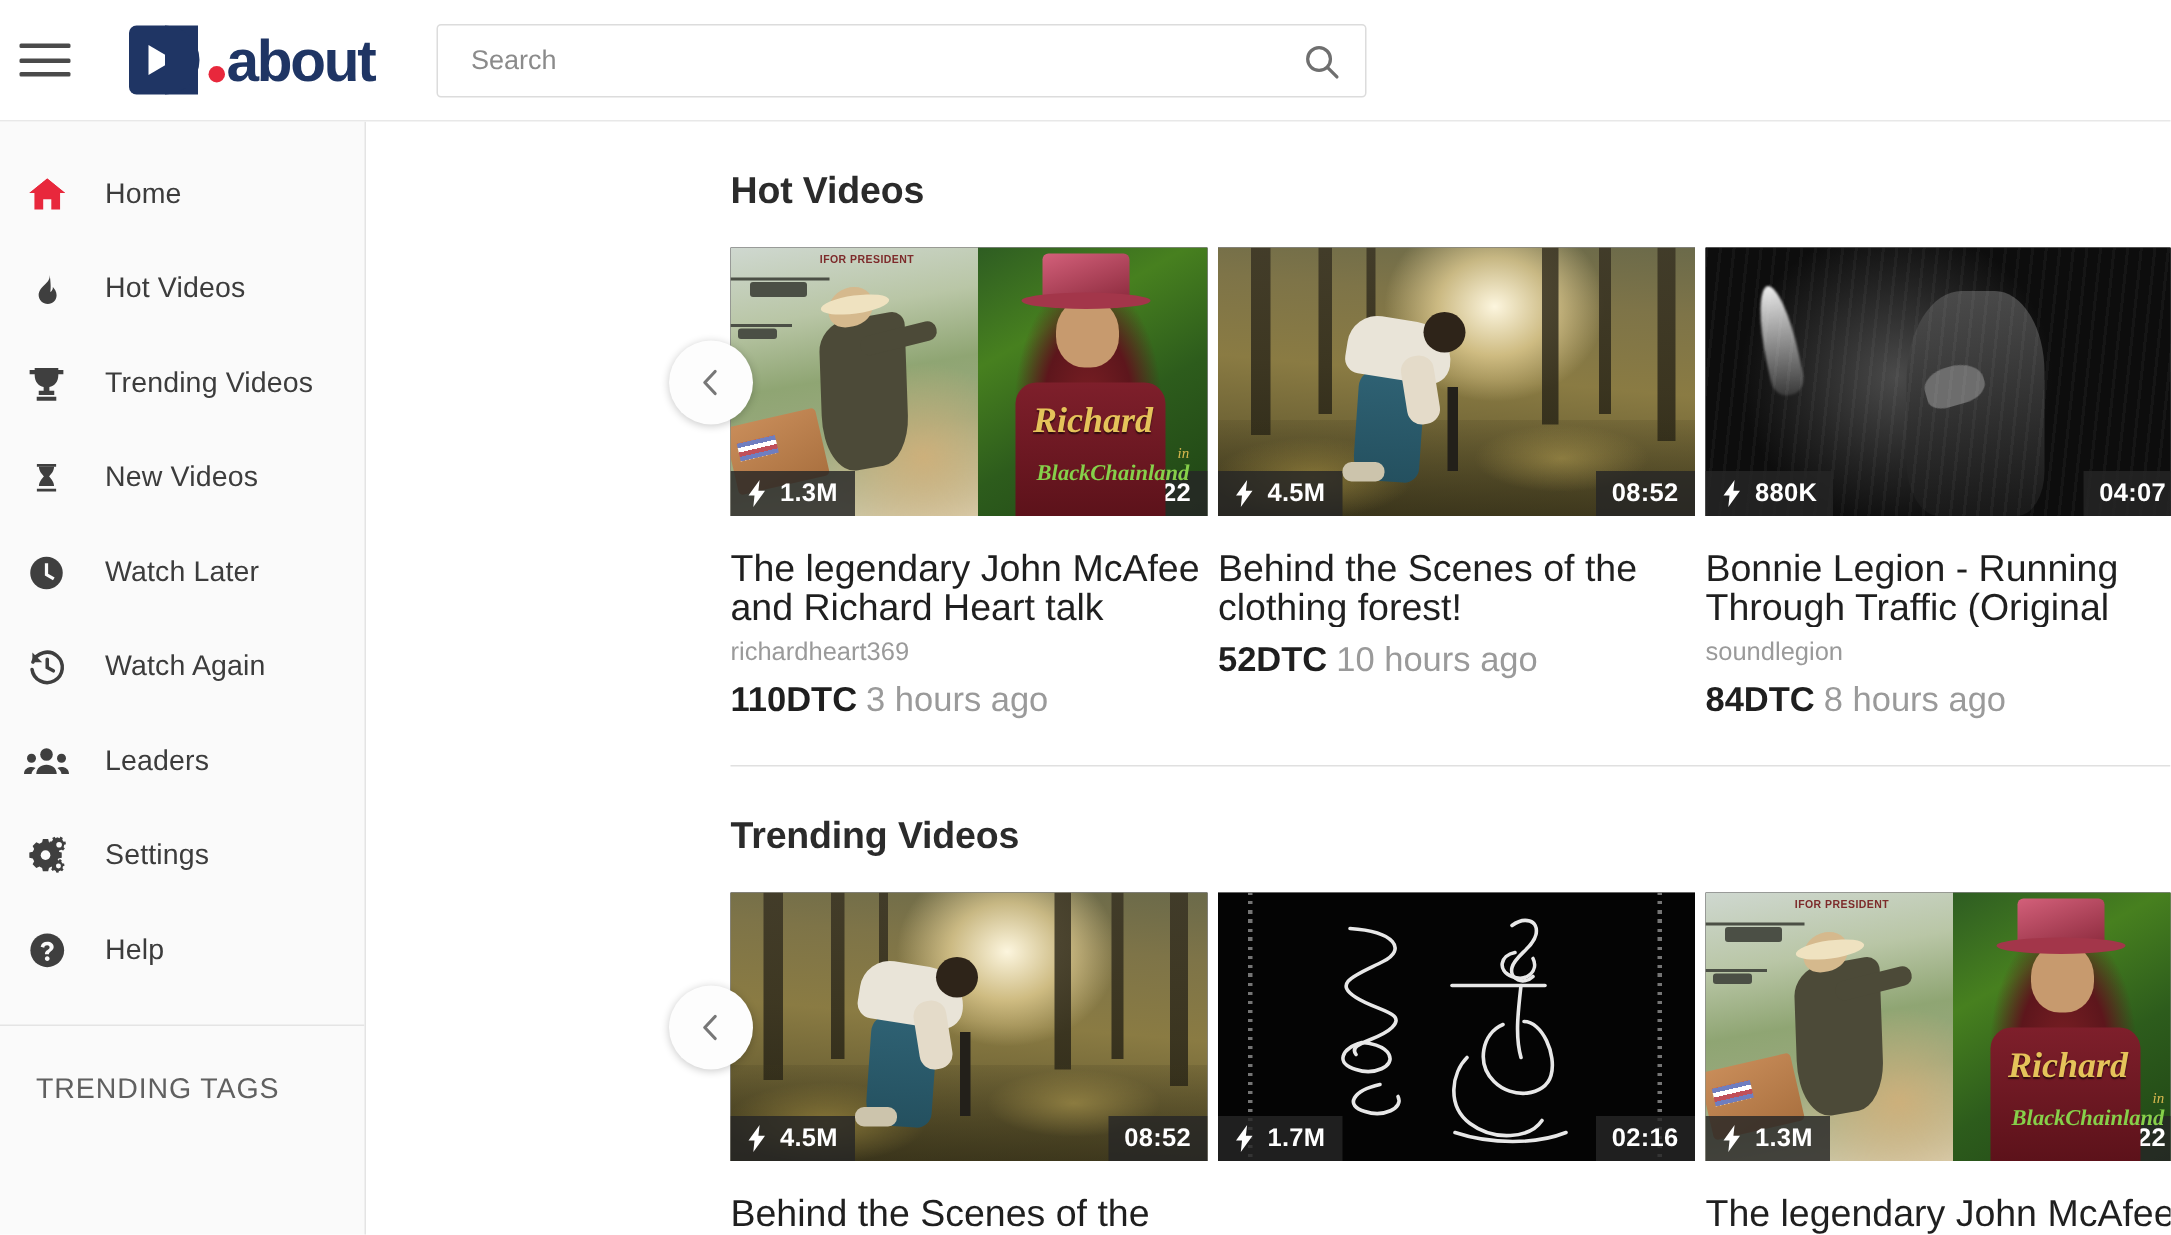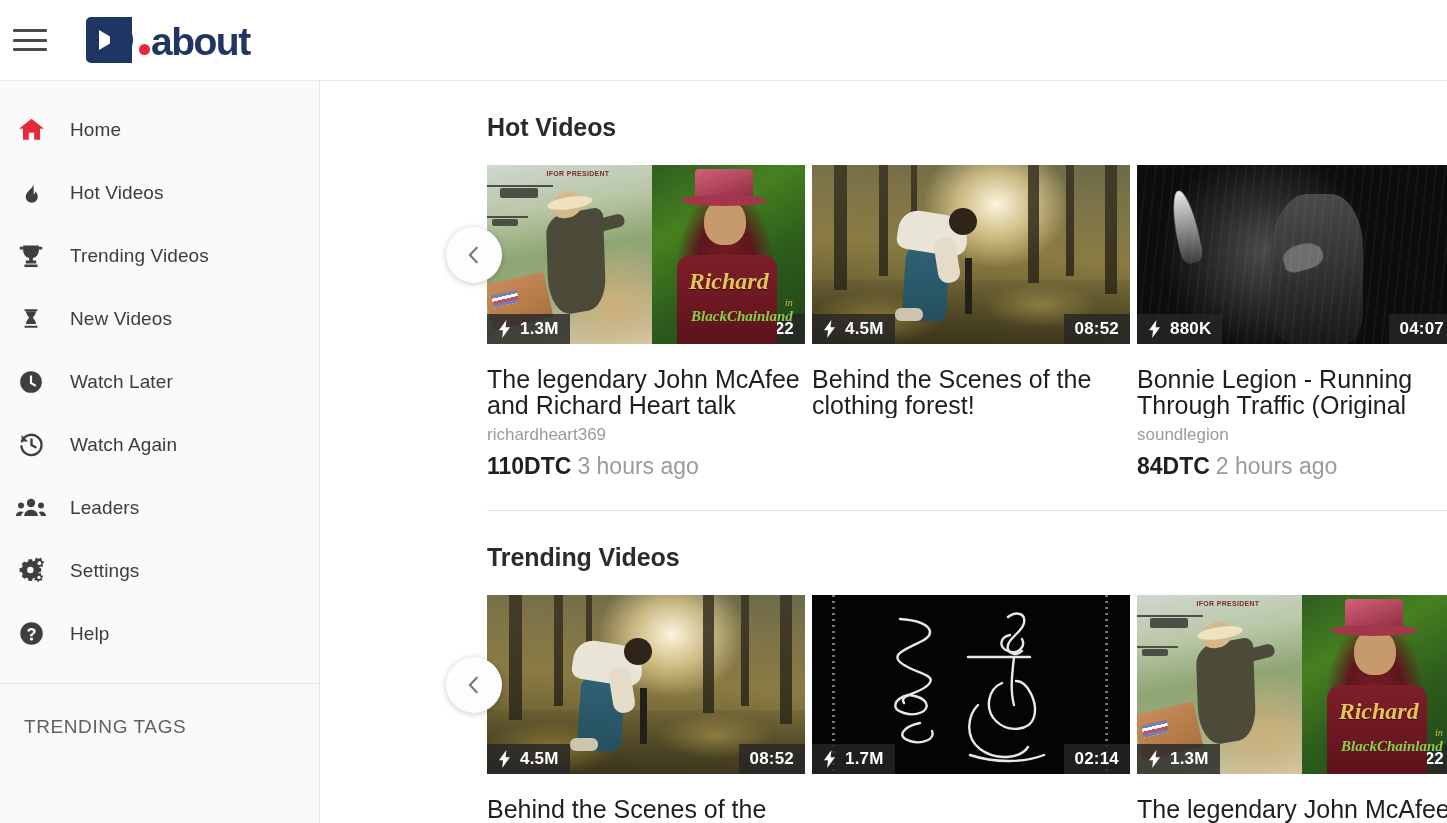--- a/index.html
+++ b/index.html
@@ -124,21 +124,21 @@
     color: #333;
     background: transparent;
   }
   .search-input::placeholder { color: #8b8b8b; }
   .search-icon { cursor: pointer; display: flex; align-items: center; }
 
   
   .sidebar {
     position: absolute;
     top: 81px; left: 0;
-    width: 320px;
+    width: 244px;
     height: 742px;
     background: #fafafa;
     border-right: 1px solid #e4e4e4;
     overflow: hidden;
     z-index: 20;
   }
   .nav-list { padding-top: 17px; }
   .nav-item {
     display: flex;
     align-items: center;
@@ -565,20 +565,31 @@
     <span></span>
     <span></span>
   </div>
 
   <div class="logo">
     <div class="logo-d"></div>
     <div class="logo-dot"></div>
     <div class="logo-text">about</div>
   </div>
 
+  <div class="search-wrap">
+    <div class="search-box">
+      <input class="search-input" type="text" placeholder="Search" style="">
+      <span class="search-icon">
+        <svg width="26" height="26" viewBox="0 0 24 24" fill="none" stroke="#6f6f6f" stroke-width="2" stroke-linecap="round">
+          <circle cx="10.5" cy="10.5" r="7"></circle>
+          <line x1="15.8" y1="15.8" x2="21.5" y2="21.5"></line>
+        </svg>
+      </span>
+    </div>
+  </div>
 </div>
 
 <div class="sidebar">
   <div class="nav-list">
 
     <div class="nav-item">
       <span class="nav-icon">
         <svg width="29" height="27" viewBox="0 0 24 24" fill="#e8283c">
           <path d="M12 2.6 1.4 11.2h3V21h5.2v-6.1h4.8V21h5.2v-9.8h3L12 2.6z"></path>
           <path d="M12 2.6 1.4 11.2h2.1L12 4.6l8.5 6.6h2.1L12 2.6z"></path>
@@ -756,20 +767,23 @@
               <span class="bolt">
                 <svg width="14" height="18" viewBox="0 0 12 18" fill="#ffffff">
                     <path d="M7.4 0 0 10.3h4L3.2 18 11 7.2H6.6z"></path>
                   </svg>
               </span>
               <span>4.5M</span>
             </div>
             <div class="badge dur">08:52</div>
           </div>
           <div class="card-title">Behind the Scenes of the clothing forest!</div>
+          <div class="card-meta">
+            <span class="dtc">52DTC</span><span class="ago">10 hours ago</span>
+          </div>
         </div>
 
         <div class="card">
           <div class="thumb">
             <div class="art art-bonnie">
               <div class="feather"></div>
               <div class="silhouette"></div>
               <div class="hand"></div>
               <div class="blur"></div>
             </div>
@@ -779,21 +793,21 @@
                     <path d="M7.4 0 0 10.3h4L3.2 18 11 7.2H6.6z"></path>
                   </svg>
               </span>
               <span>880K</span>
             </div>
             <div class="badge dur">04:07</div>
           </div>
           <div class="card-title">Bonnie Legion - Running Through Traffic (Original Song)</div>
           <div class="card-author">soundlegion</div>
           <div class="card-meta">
-            <span class="dtc">84DTC</span><span class="ago">2 hours ago</span>
+            <span class="dtc">84DTC</span><span class="ago">8 hours ago</span>
           </div>
         </div>
 
       </div>
     </div>
 
     <div class="section-divider"></div>
   </div>
 
   <div class="section">
@@ -857,21 +871,21 @@
               </svg>
             </div>
             <div class="badge views">
               <span class="bolt">
                 <svg width="14" height="18" viewBox="0 0 12 18" fill="#ffffff">
                     <path d="M7.4 0 0 10.3h4L3.2 18 11 7.2H6.6z"></path>
                   </svg>
               </span>
               <span>1.7M</span>
             </div>
-            <div class="badge dur">02:14</div>
+            <div class="badge dur">02:16</div>
           </div>
         </div>
 
         <div class="card">
           <div class="thumb">
             <div class="art art-mcafee">
               <div class="left-half">
                 <div class="heli h1"></div>
                 <div class="heli h2"></div>
                 <div class="banner">IFOR PRESIDENT</div>

